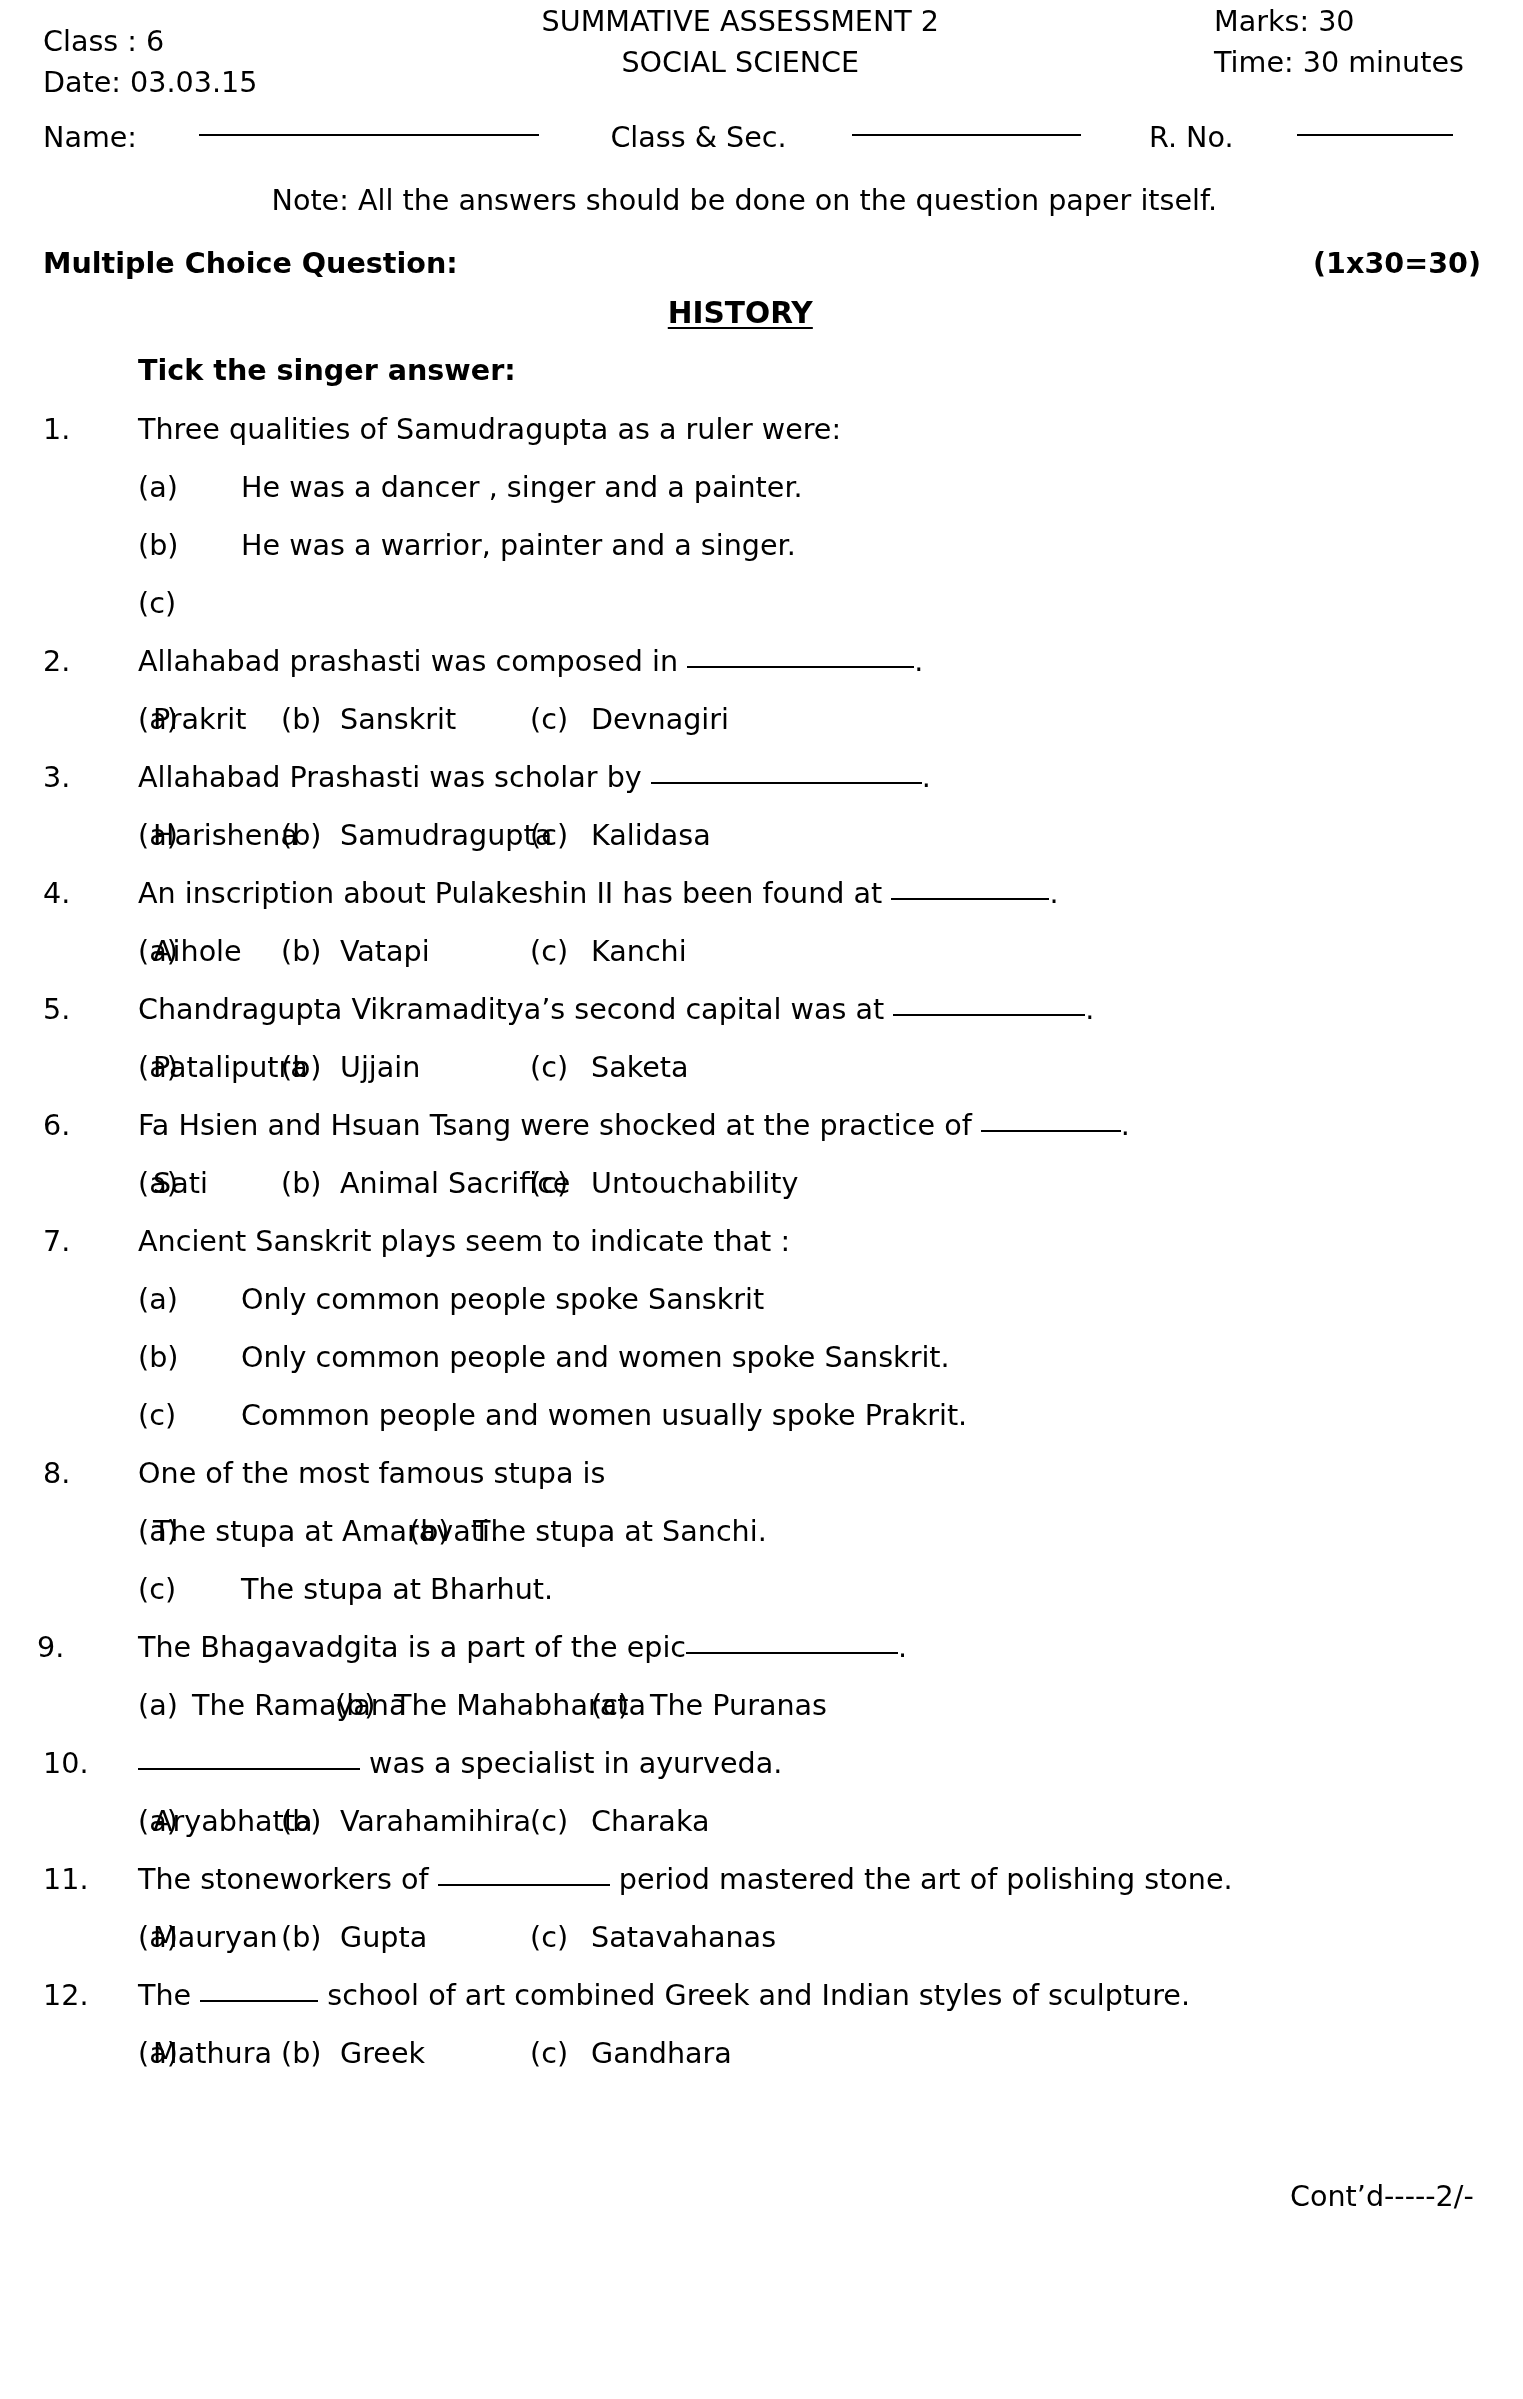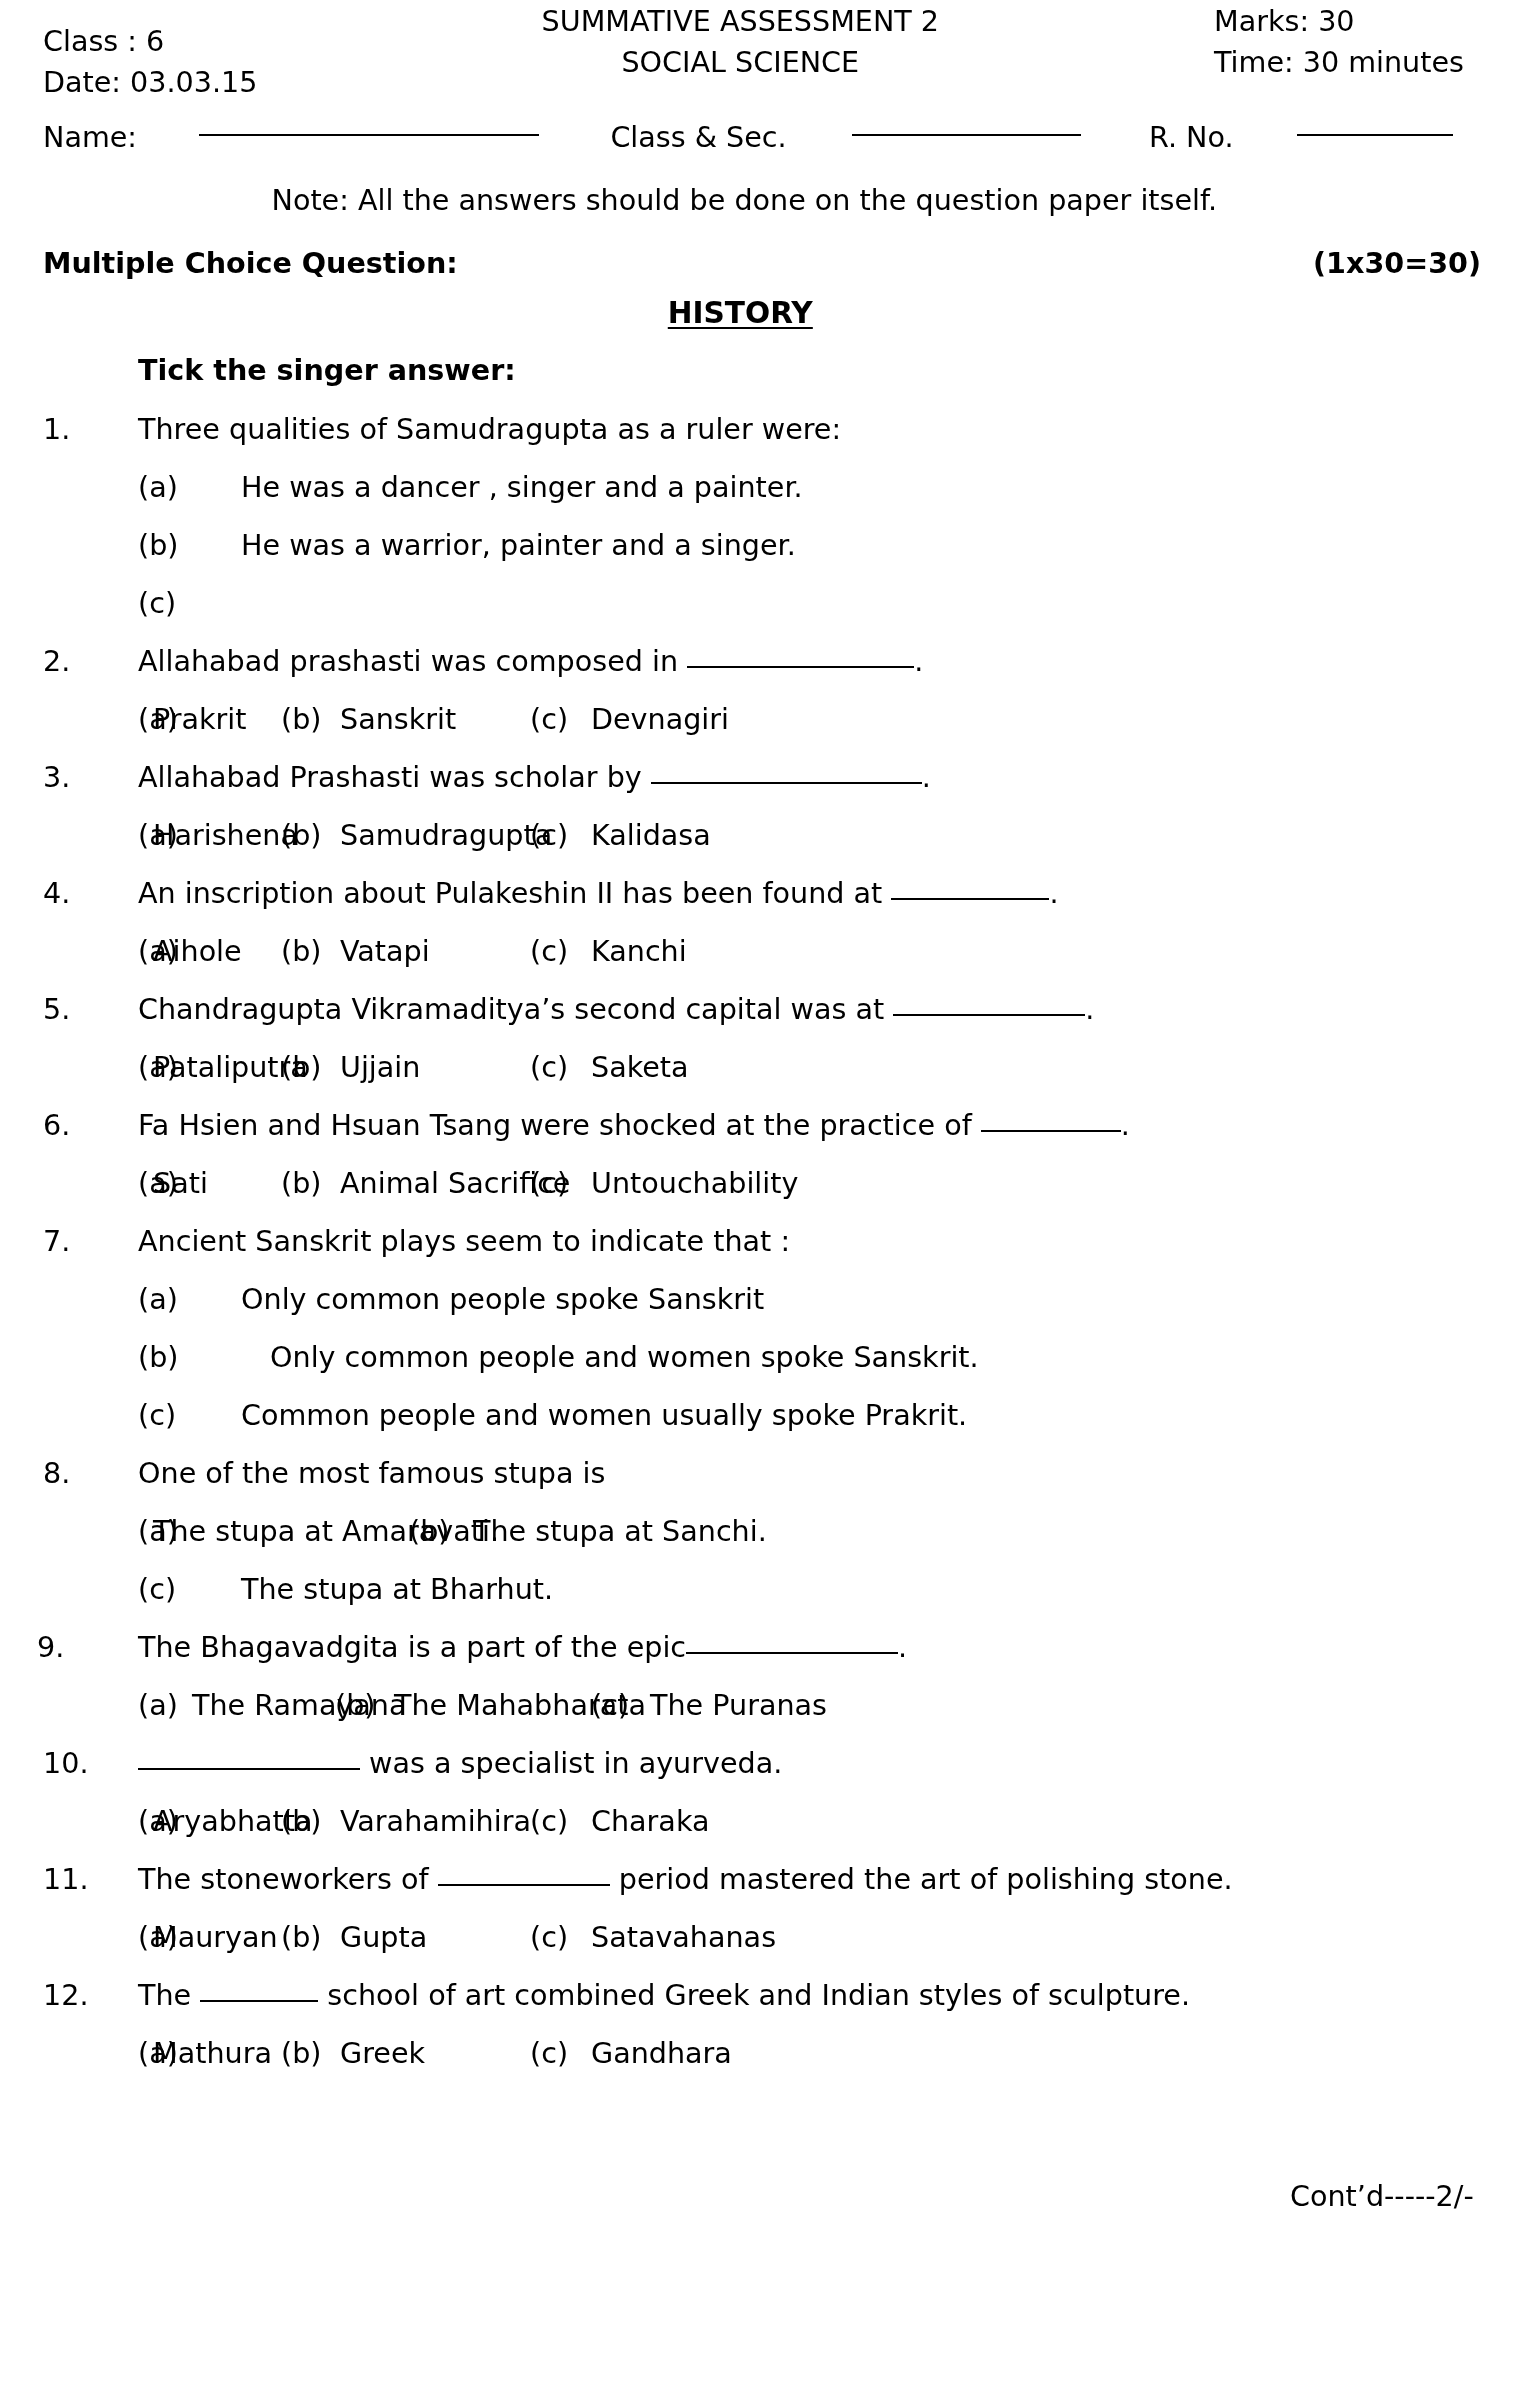--- a/index.html
+++ b/index.html
@@ -278,21 +278,21 @@
       <div class="qrow">
         <span class="qnum">7.</span>
         <span class="qtext"><span>Ancient Sanskrit plays seem to indicate that :</span></span>
       </div>
       <div class="orow">
         <span class="olabel" style="left: 138px;">(a)</span>
         <span class="otext" style="left: 241px;">Only common people spoke Sanskrit</span>
       </div>
       <div class="orow">
         <span class="olabel" style="left: 138px;">(b)</span>
-        <span class="otext" style="left: 241px; margin-left: 29px;">Only common people and women spoke Sanskrit.</span>
+        <span class="otext" style="left: 241px;">Only common people and women spoke Sanskrit.</span>
       </div>
       <div class="orow">
         <span class="olabel" style="left: 138px;">(c)</span>
         <span class="otext" style="left: 241px;">Common people and women usually spoke Prakrit.</span>
       </div>
       <div class="qrow">
         <span class="qnum">8.</span>
         <span class="qtext"><span>One of the most famous stupa is</span></span>
       </div>
       <div class="orow">

